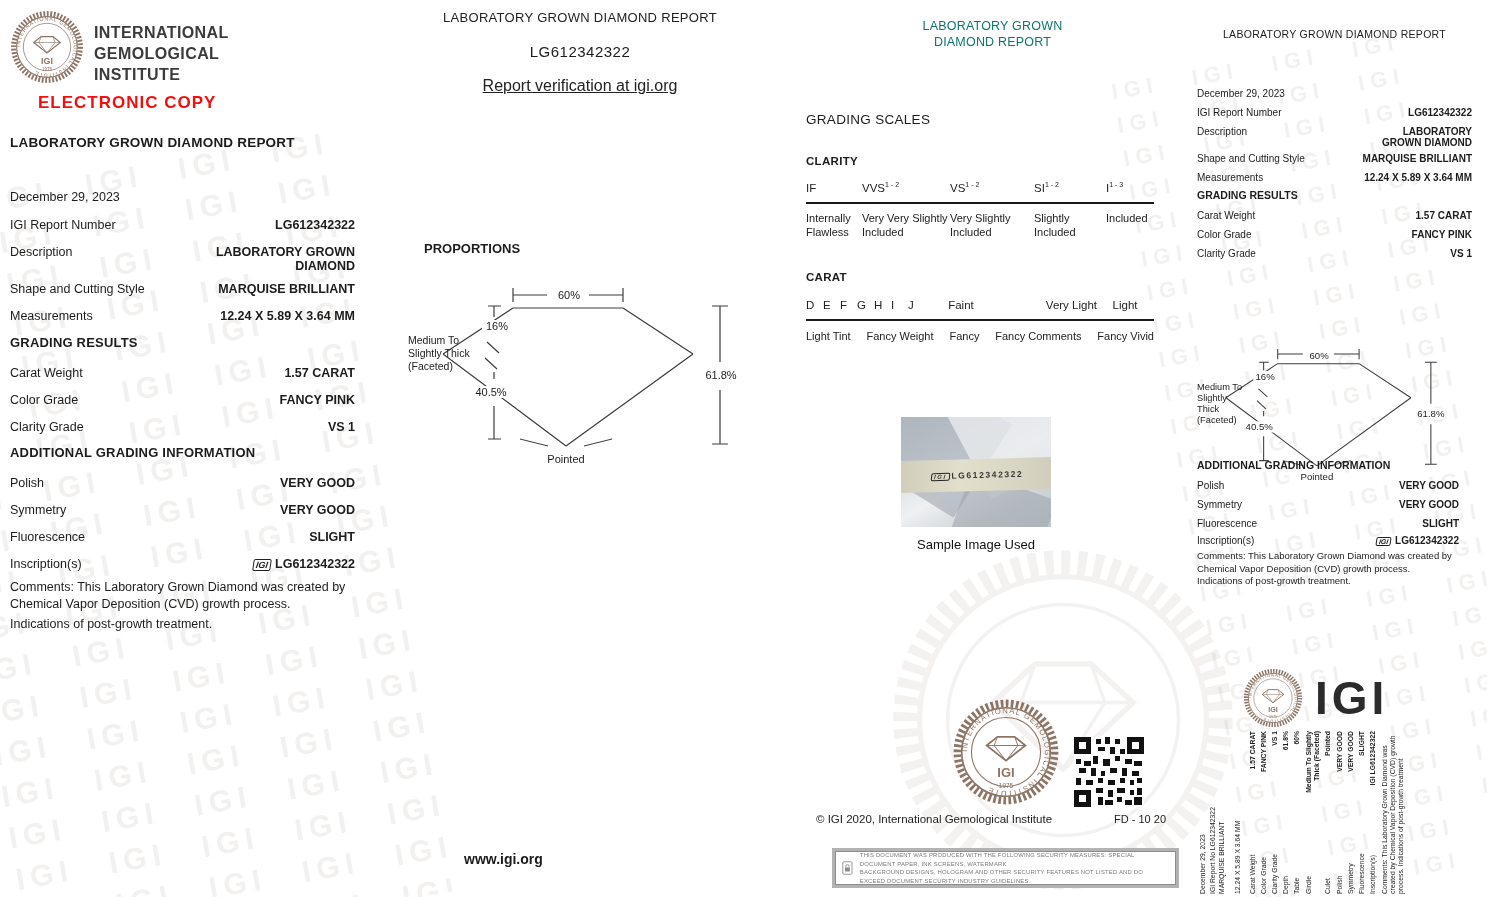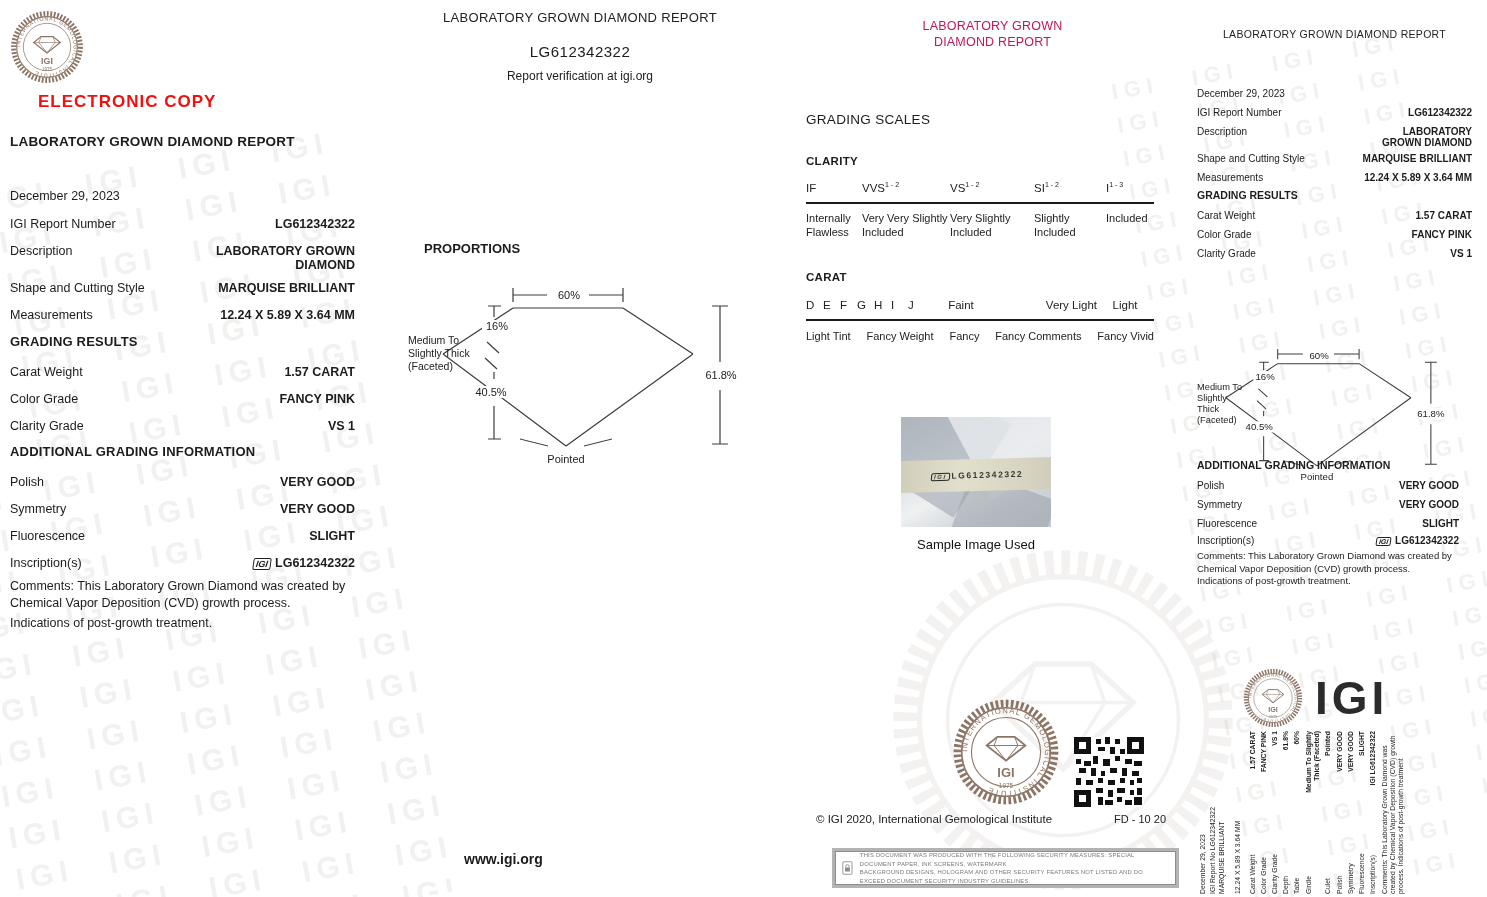--- a/index.html
+++ b/index.html
@@ -30,36 +30,36 @@
   .date { font-size:12.5px; margin-bottom:14px; }
   .sect { font-size:13px; font-weight:bold; margin:4px 0 16px 0; letter-spacing:0.2px; }
   .comments { font-size:12.5px; line-height:1.38; margin-top:2px; }
   .igi-mark { display:inline-block; font-size:9px; font-weight:bold; font-style:italic; border:1px solid #222; border-radius:2px; padding:0 2px; margin-right:4px; transform:skewX(-8deg); }
 
   
   #panel-center { left:395px; top:10px; width:370px; }
   .chead { text-align:center; }
   .chead .t1 { font-size:13px; letter-spacing:0.3px; color:#222; }
   .chead .t2 { font-size:15px; margin-top:18px; letter-spacing:0.5px; }
-  .chead .t3 { font-size:12px; margin-top:9px; color:#222; }
+  .chead .t3 { font-size:16px; margin-top:17px; color:#222;text-decoration:underline; }
   .prop-title { position:absolute; left:29px; top:231px; font-size:13px; font-weight:bold; }
   .website { position:absolute; left:69px; top:841px; width:200px; font-size:14px; font-weight:bold; }
 
   
   .diagram { position:absolute; width:340px; height:200px; }
   .diagram svg { position:absolute; left:0; top:0; }
   .dlabel { position:absolute; font-size:11px; color:#222; background:#fff; text-align:center; }
   .girdle-label { font-size:10.5px; line-height:13px; text-align:left; }
   #diagram-main { left:13px; top:266px; }
   #diagram-mini-wrap { position:absolute; left:3px; top:330px; width:260px; height:152px; }
   #diagram-mini { transform:scale(0.74); transform-origin:0 0; left:0; top:0; }
 
   
   #panel-scales { left:800px; top:10px; width:385px; }
-  .shead { text-align:center; font-size:12.5px; line-height:16px; color:#be185d; letter-spacing:0.2px; }
+  .shead { text-align:center; font-size:12.5px; line-height:16px; color:#0f766e; letter-spacing:0.2px; }
   .gs-title { margin:62px 0 0 6px; font-size:13.5px; font-weight:normal; letter-spacing:0.3px; }
   .sub-title { margin:28px 0 0 6px; font-size:11.5px; font-weight:bold; letter-spacing:0.3px; }
   .cl-row { display:flex; margin:14px 0 0 6px; width:352px; }
   .cl-code { font-size:11.5px; color:#222; }
   .cl-code sup { font-size:7px; }
   .cl-c1{width:56px}.cl-c2{width:88px}.cl-c3{width:84px}.cl-c4{width:72px}.cl-c5{width:44px}
   .scale-hr { margin:8px 0 0 6px; width:348px; border-top:2px solid #1a1a1a; }
   .cl-desc { font-size:11px; line-height:14px; padding-top:7px; color:#222; }
   .co-row { display:flex; align-items:flex-end; margin:16px 0 0 6px; width:348px; font-size:11.5px; color:#222; }
   .co-letter { width:17px; }
@@ -136,20 +136,25 @@
           <path d="M32,44 L42,36 L58,36 L68,44 L50,58 Z" stroke-width="1.6"></path>
           <path d="M32,44 L68,44 M42,36 L39,44 M58,36 L61,44 M39,44 L50,58 M61,44 L50,58" stroke-width="0.9"></path>
         </g>
         <defs>
             <path id="sp1" d="M50,50 m-36,0 a36,36 0 1,1 72,0 a36,36 0 1,1 -72,0"></path>
           </defs>
         <text font-size="7.2" fill="#8d7566" letter-spacing="1"><textPath href="#sp1">INTERNATIONAL GEMOLOGICAL INSTITUTE</textPath></text>
         <text x="50" y="73" text-anchor="middle" font-size="12" font-weight="bold" fill="#8d7566">IGI</text>
         <text x="50" y="83" text-anchor="middle" font-size="6" fill="#8d7566">1975</text>
       </svg>
+      <div class="brandname">
+        <div>INTERNATIONAL</div>
+        <div>GEMOLOGICAL</div>
+        <div>INSTITUTE</div>
+      </div>
     </div>
     <div class="ecopy" style="color:#f01010">ELECTRONIC COPY</div>
     <div class="lefttitle">LABORATORY GROWN DIAMOND REPORT</div>
 
     <div class="leftbody">
       <div class="date">December 29, 2023</div>
       <div class="kv">
         <span>IGI Report Number</span>
         <span class="v">LG612342322</span>
       </div>

